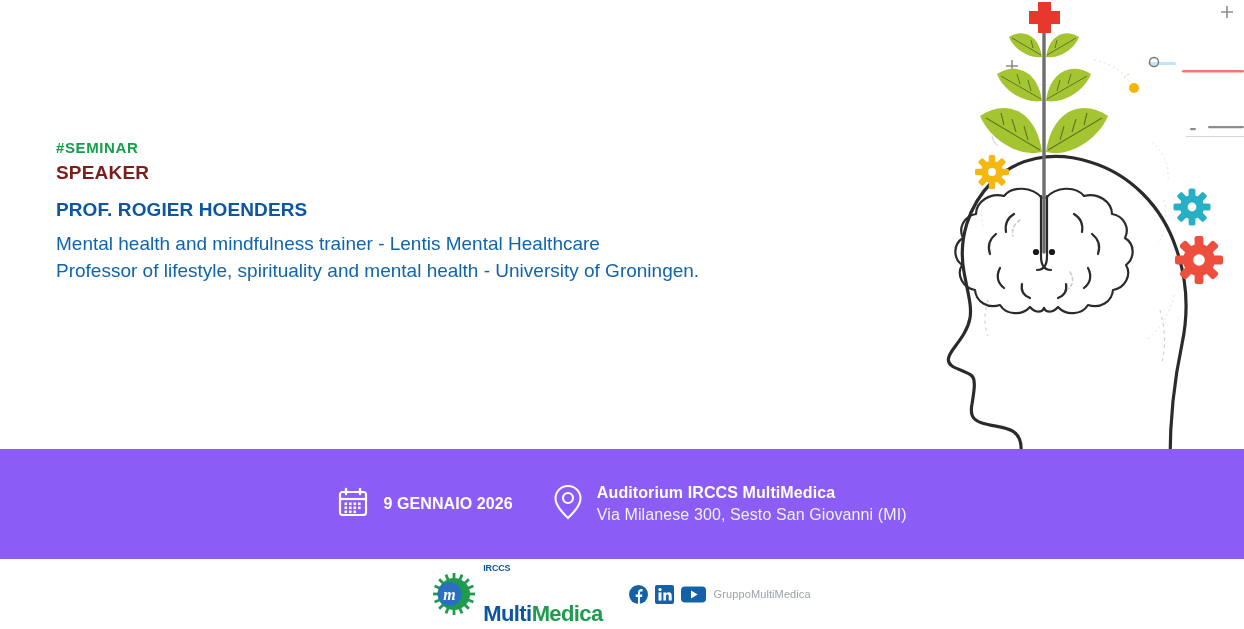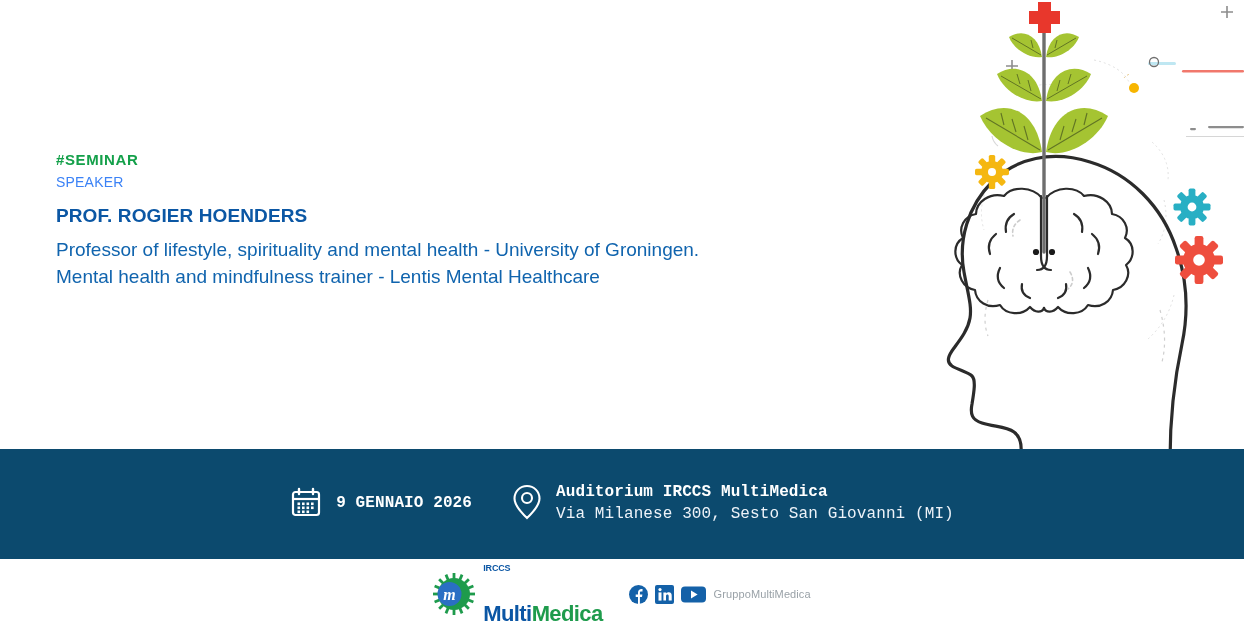--- a/index.html
+++ b/index.html
@@ -10,47 +10,47 @@
     overflow:hidden;
     position:relative;
   }
   .poster{position:relative;width:1244px;height:629px;background:#fff;overflow:hidden;}
 
   
   .art{position:absolute;right:0;top:0;width:320px;height:460px;overflow:visible;pointer-events:none;}
   .art svg{display:block;}
 
   
-  .content{position:absolute;left:56px;top:152px;width:940px;}
+  .content{position:absolute;left:56px;top:140px;width:940px;}
   .kicker{
     color:#14A04A;font-size:15px;font-weight:bold;letter-spacing:.6px;
     margin:0 0 8px 0;line-height:1;
   }
   .headline{
     color:#175FA8;font-size:34px;font-weight:bold;letter-spacing:-.2px;
     margin:0 0 22px 0;line-height:1.05;white-space:nowrap;
   }
   .speaker-label{
-    color:#3b82f6;font-size:14px;font-weight:normal;letter-spacing:.2px;
+    color:#7f1d1d;font-size:19px;font-weight:bold;letter-spacing:.2px;
     margin:0 0 6px 0;line-height:1.1;
   }
   .speaker-name{
     color:#0B57A4;font-size:19px;font-weight:bold;letter-spacing:.1px;
     margin:16px 0 10px 0;line-height:1.1;
   }
   .speaker-role{
     color:#1064AE;font-size:19px;font-weight:normal;line-height:1.42;
     margin:0;
   }
 
   
   .band{
     position:absolute;left:0;top:449px;width:1244px;height:110px;
-    background:#0c4a6e;
-    display:flex;align-items:center;justify-content:center;font-family:Liberation Mono, monospace;
+    background:#8b5cf6;
+    display:flex;align-items:center;justify-content:center;
   }
   .band-inner{display:flex;align-items:center;gap:40px;}
   .info{display:flex;align-items:center;gap:14px;}
   .info .ico{flex:0 0 auto;display:block;}
   .info-lines{display:flex;flex-direction:column;justify-content:center;}
   .info-strong{color:#ffffff;font-size:16px;font-weight:bold;line-height:1.35;letter-spacing:.1px;}
   .info-sub{color:#eef3f9;font-size:16px;font-weight:normal;line-height:1.35;letter-spacing:.1px;}
 
   
   .footer{
@@ -265,22 +265,22 @@
         </g>
         <circle cx="0" cy="0" r="5.8" fill="#ffffff"></circle>
       </g>
     </svg>
   </div>
 
   <div class="content">
     <div class="kicker">#SEMINAR</div>
     <div class="speaker-label">SPEAKER</div>
     <div class="speaker-name">PROF. ROGIER HOENDERS</div>
+    <div class="speaker-role">Mental health and mindfulness trainer - Lentis Mental Healthcare</div>
     <div class="speaker-role">Professor of lifestyle, spirituality and mental health - University of Groningen.</div>
-    <div class="speaker-role">Mental health and mindfulness trainer - Lentis Mental Healthcare</div>
   </div>
 
   <div class="band">
     <div class="band-inner">
 
       <div class="info">
         <span class="ico">
           <svg width="32" height="32" viewBox="0 0 32 32" xmlns="http://www.w3.org/2000/svg">
             <rect x="3" y="6" width="26" height="23" rx="2.5" fill="none" stroke="#ffffff" stroke-width="2.2"></rect>
             <path d="M3 13 H29" stroke="#ffffff" stroke-width="2.2"></path>

